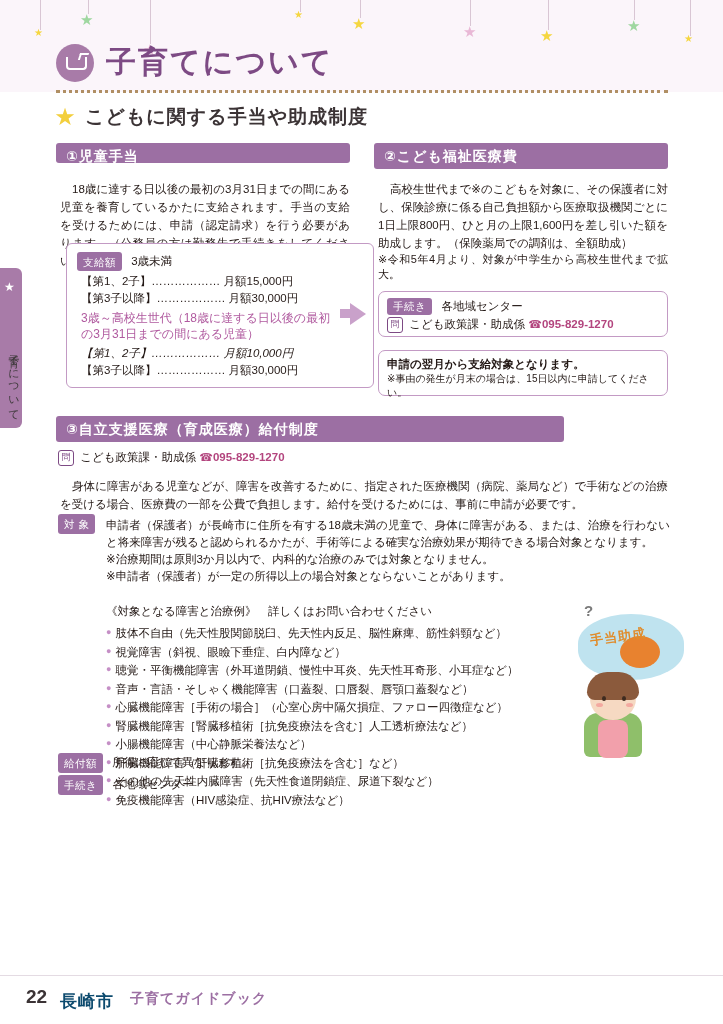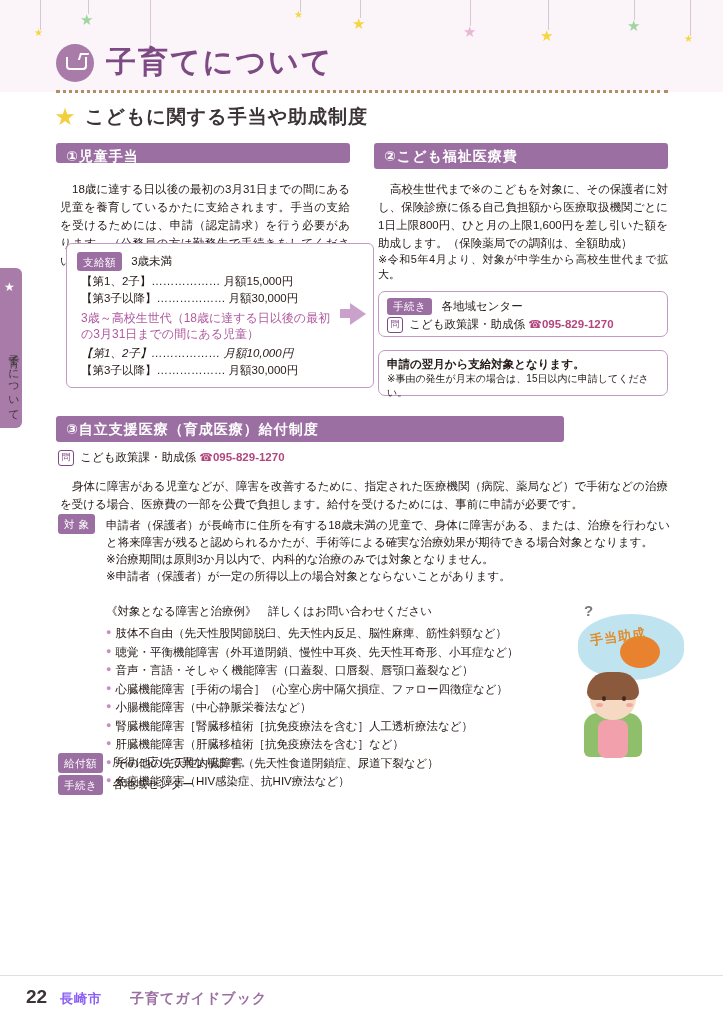--- a/index.html
+++ b/index.html
@@ -416,23 +416,23 @@
   .pg-num {
     position: absolute;
     left: 26px; top: 986px;
     font-size: 19px;
     font-weight: bold;
     color: #3b3335;
   }
   .footer-city {
     position: absolute;
     left: 60px; top: 990px;
-    font-size: 13px;
-    font-weight: bold;
-    color: #8b5cf6;
+    font-size: 17px;
+    font-weight: bold;
+    color: #0c4a6e;
     letter-spacing: 1px;
   }
   .footer-book {
     position: absolute;
     left: 130px; top: 990px;
     font-size: 14px;
     font-weight: bold;
     color: #9c6fa3;
     letter-spacing: 1px;
   }
@@ -533,25 +533,26 @@
 <div class="lrow" id="row-target">
   <span class="tag">対 象</span>
   <span class="txt">申請者（保護者）が長崎市に住所を有する18歳未満の児童で、身体に障害がある、または、治療を行わないと将来障害が残ると認められるかたが、手術等による確実な治療効果が期待できる場合対象となります。</span>
   <div style="margin-left:48px;">※治療期間は原則3か月以内で、内科的な治療のみでは対象となりません。</div>
   <div style="margin-left:48px;">※申請者（保護者）が一定の所得以上の場合対象とならないことがあります。</div>
 </div>
 
 <div class="subhead">《対象となる障害と治療例》　詳しくはお問い合わせください</div>
 <div class="blist">
   <div>肢体不自由（先天性股関節脱臼、先天性内反足、脳性麻痺、筋性斜頸など）</div>
+  <div>視覚障害（斜視、眼瞼下垂症、白内障など）</div>
   <div>聴覚・平衡機能障害（外耳道閉鎖、慢性中耳炎、先天性耳奇形、小耳症など）</div>
   <div>音声・言語・そしゃく機能障害（口蓋裂、口唇裂、唇顎口蓋裂など）</div>
   <div>心臓機能障害［手術の場合］（心室心房中隔欠損症、ファロー四徴症など）</div>
+  <div>腎臓機能障害［腎臓移植術［抗免疫療法を含む］人工透析療法など）</div>
   <div>小腸機能障害（中心静脈栄養法など）</div>
-  <div>腎臓機能障害［腎臓移植術［抗免疫療法を含む］人工透析療法など）</div>
   <div>肝臓機能障害（肝臓移植術［抗免疫療法を含む］など）</div>
   <div>その他の先天性内臓障害（先天性食道閉鎖症、尿道下裂など）</div>
   <div>免疫機能障害（HIV感染症、抗HIV療法など）</div>
 </div>
 
 <div class="lrow" id="row-amount">
   <span class="tag">給付額</span>
   <span>所得に応じて異なります。</span>
 </div>
 <div class="lrow" id="row-proc">

